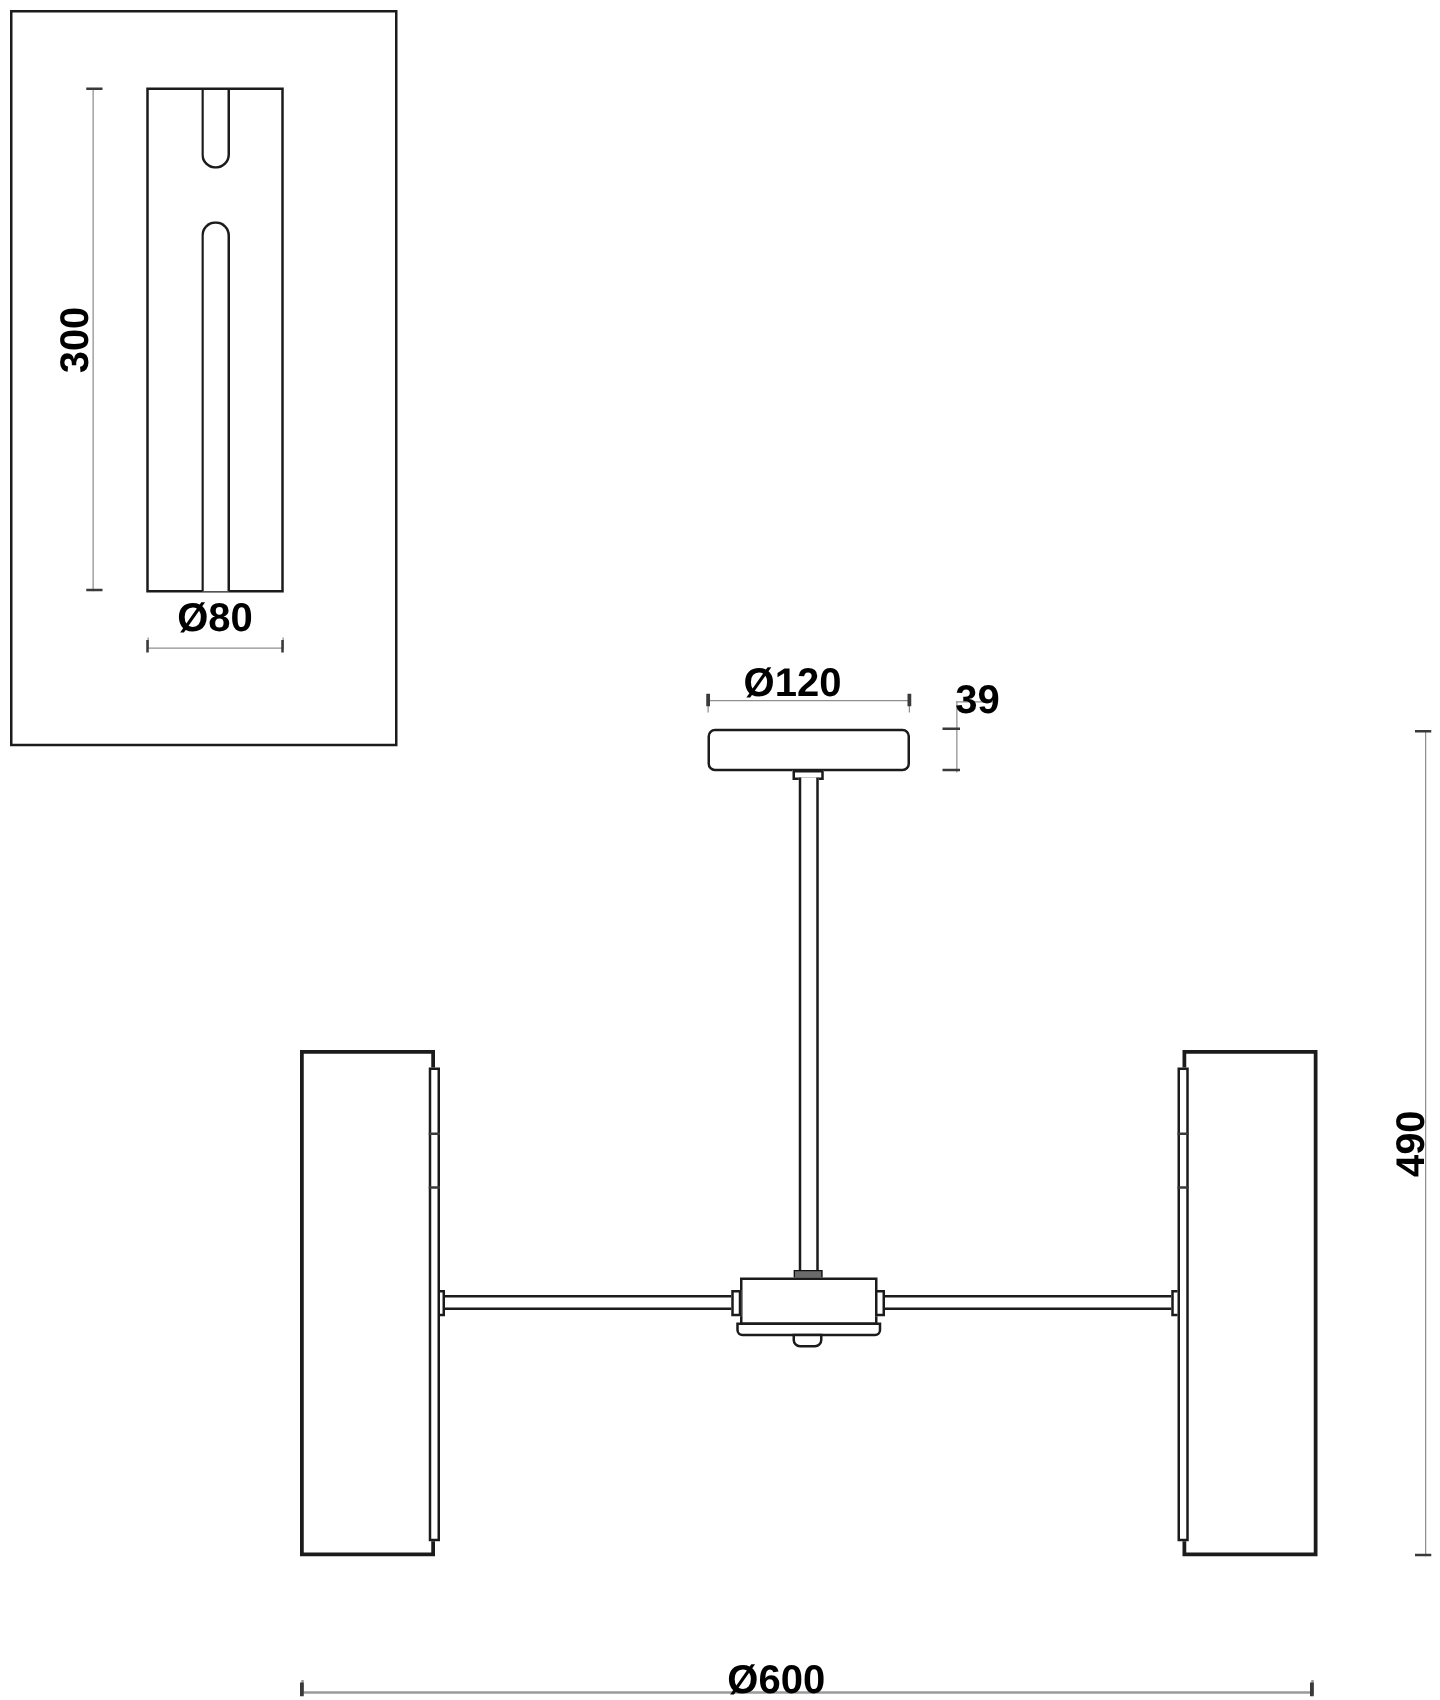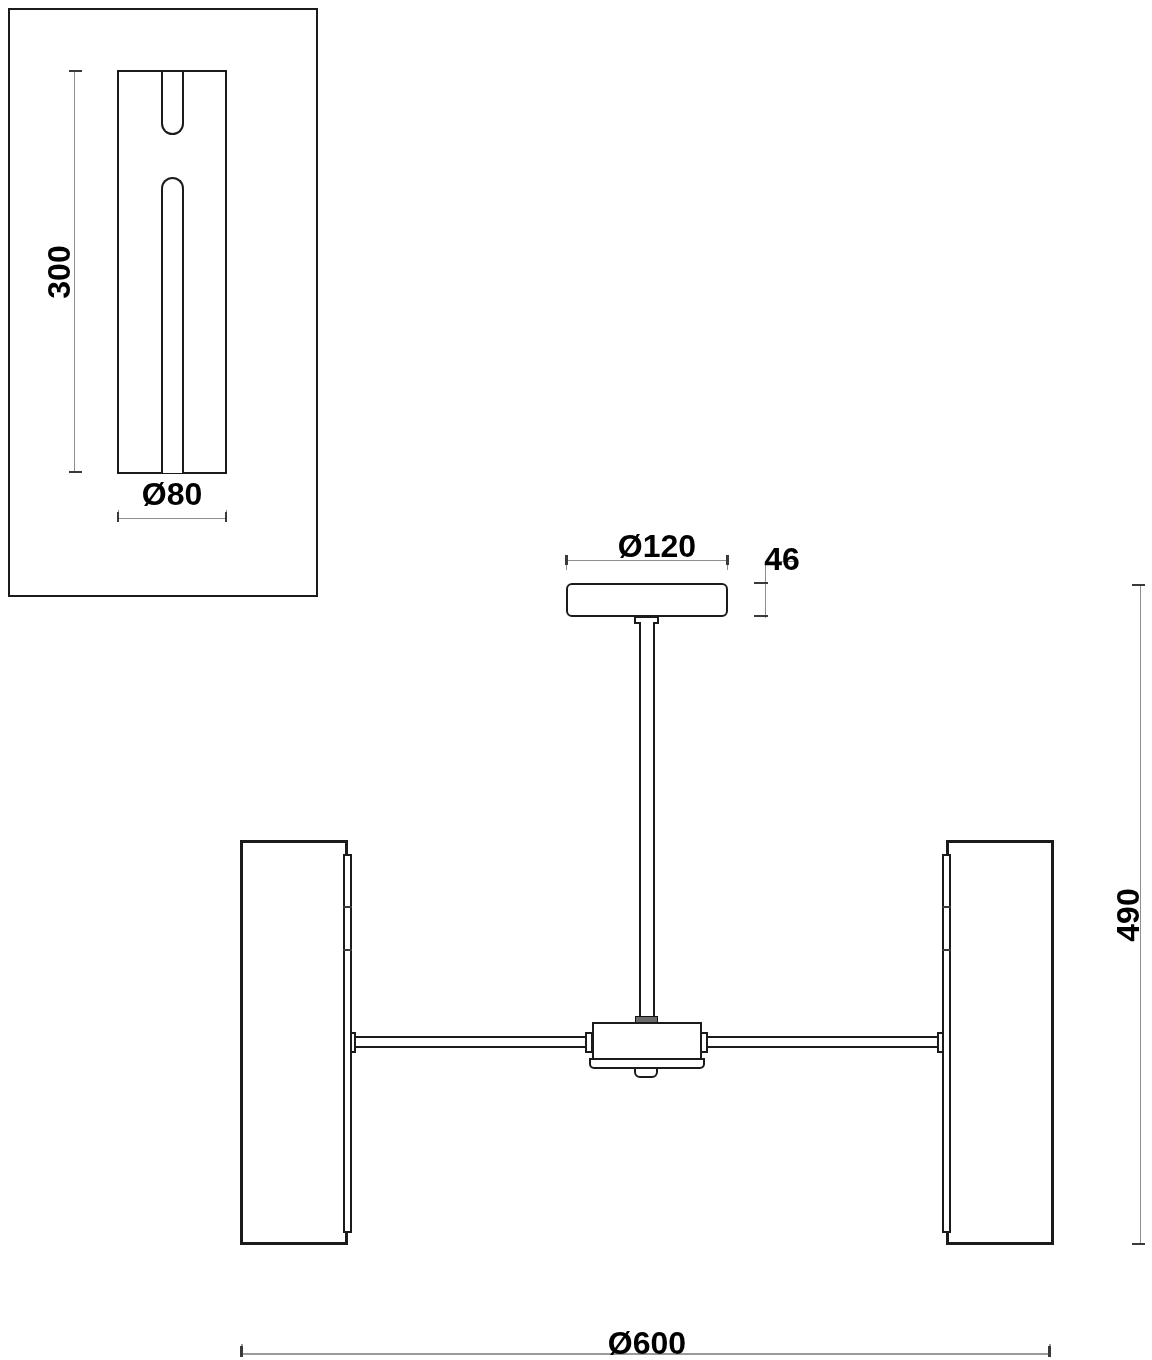--- a/index.html
+++ b/index.html
@@ -42,27 +42,27 @@
   <div class="dim" style="left:226px;top:510px;width:1px;height:9px;"></div>
   <div class="tick" style="left:117px;top:512px;width:2px;height:10px;"></div>
   <div class="tick" style="left:225px;top:512px;width:2px;height:10px;"></div>
   <div class="dim-label" style="left:172px;top:494px;">Ø80</div>
 
   <div class="dim" style="left:566px;top:560px;width:162px;height:1px;"></div>
   <div class="dim" style="left:566px;top:560px;width:1px;height:10px;"></div>
   <div class="dim" style="left:727px;top:560px;width:1px;height:10px;"></div>
   <div class="tick" style="left:565px;top:555px;width:3px;height:10px;"></div>
   <div class="tick" style="left:726px;top:555px;width:3px;height:10px;"></div>
-  <div class="dim-label" style="left:657px;top:546px;">Ø120</div>
+  <div class="dim-label" style="left:634px;top:546px;">Ø120</div>
 
   <div class="dim" style="left:765px;top:561px;width:1px;height:57px;"></div>
   <div class="dim" style="left:765px;top:561px;width:33px;height:1px;"></div>
   <div class="tick" style="left:754px;top:582px;width:14px;height:2px;"></div>
   <div class="tick" style="left:754px;top:615px;width:14px;height:2px;"></div>
-  <div class="dim-label" style="left:782px;top:559px;">46</div>
+  <div class="dim-label" style="left:782px;top:559px;">39</div>
 
   <div class="obj" style="left:566px;top:583px;width:162px;height:34px;border-radius:6px;"></div>
 
   <div class="obj" style="left:634px;top:616px;width:25px;height:8px;"></div>
   <div class="abs" style="left:639px;top:622px;width:16px;height:396px;border-left:2px solid #1b1b1b;
               border-right:2px solid #1b1b1b;background:#fff;"></div>
   <div class="abs" style="left:635px;top:1016px;width:23px;height:7px;background:#6b6b6b;border:1px solid #111;"></div>
 
   <div class="obj" style="left:592px;top:1022px;width:110px;height:38px;"></div>
   <div class="obj" style="left:589px;top:1058px;width:116px;height:11px;border-radius:0 0 5px 5px;"></div>
@@ -90,15 +90,15 @@
   <div class="dim" style="left:1140px;top:585px;width:1px;height:660px;"></div>
   <div class="tick" style="left:1132px;top:584px;width:13px;height:2px;"></div>
   <div class="tick" style="left:1132px;top:1243px;width:13px;height:2px;"></div>
   <div class="dim-label vert" style="left:1128px;top:915px;">490</div>
 
   <div class="dim2" style="left:241px;top:1353px;width:810px;height:2px;"></div>
   <div class="dim2" style="left:241px;top:1344px;width:2px;height:11px;"></div>
   <div class="dim2" style="left:1049px;top:1344px;width:2px;height:11px;"></div>
   <div class="tick" style="left:240px;top:1346px;width:3px;height:11px;"></div>
   <div class="tick" style="left:1048px;top:1346px;width:3px;height:11px;"></div>
-  <div class="dim-label" style="left:647px;top:1343px;">Ø600</div>
+  <div class="dim-label" style="left:621px;top:1343px;">Ø600</div>
 
 </div>
 
 </body></html>

